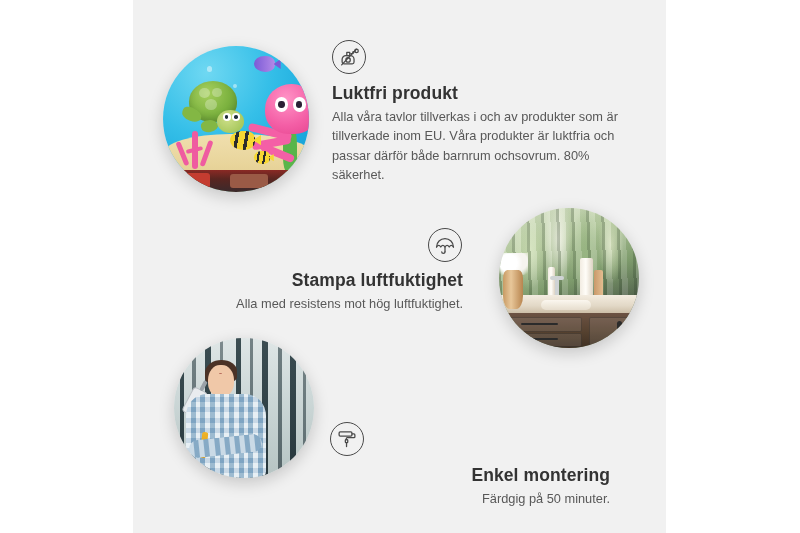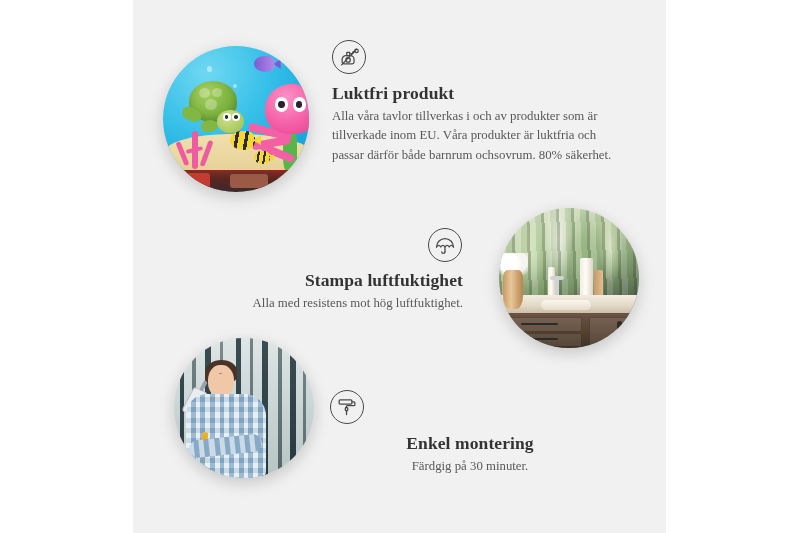--- a/index.html
+++ b/index.html
@@ -6,21 +6,21 @@
     margin: 0;
     padding: 0;
     background: #ffffff;
   }
   .stage {
     position: relative;
     width: 772px;
     height: 533px;
     background: #ffffff;
     overflow: hidden;
-    font-family: Liberation Serif, serif;
+    font-family: Liberation Sans, sans-serif;
   }
   .panel {
     position: absolute;
     left: 133px;
     top: 0;
     width: 533px;
     height: 533px;
     background: #f1f1f1;
   }
 
@@ -315,21 +315,21 @@
     margin: 0;
   }
 
   .f1 { left: 332px; top: 40px; width: 292px; text-align: left; }
   .f1 .feat-icon { margin-left: 0; }
 
   .f2 { left: 200px; top: 228px; width: 263px; text-align: right; }
   .f2 .feat-icon { margin-left: auto; margin-right: 1px; }
   .f2 .feat-title { margin-top: 8px; }
 
-  .f3 { left: 330px; top: 390px; width: 280px; text-align: center; }
+  .f3 { left: 330px; top: 422px; width: 280px; text-align: right; }
 </style>
 </head>
 <body>
 
 <div class="stage">
   <div class="panel"></div>
 
   <div class="circle c1">
     <div class="art">
       <div class="sea-water"></div>
@@ -453,15 +453,15 @@
   <div class="feature f3">
     <div class="feat-icon">
       <svg width="22" height="22" viewBox="0 0 24 24" fill="none" stroke="#4a4a4a" stroke-width="1.4" stroke-linecap="round" stroke-linejoin="round">
         <rect x="3.4" y="4.2" width="14" height="4.6" rx="1.2"></rect>
         <path d="M17.4 6.5h2.2a1 1 0 0 1 1 1v2.1a1 1 0 0 1-1 1h-7.4a1 1 0 0 0-1 1v1.1"></path>
         <rect x="10.2" y="12.7" width="2.6" height="3.2" rx=".7"></rect>
         <line x1="11.5" y1="15.9" x2="11.5" y2="20.2"></line>
       </svg>
     </div>
     <div class="feat-title">Enkel montering</div>
-    <p class="feat-desc">Färdgig på 30 minuter.</p>
+    <p class="feat-desc">Färdgig på 50 minuter.</p>
   </div>
 </div>
 
 </body></html>

